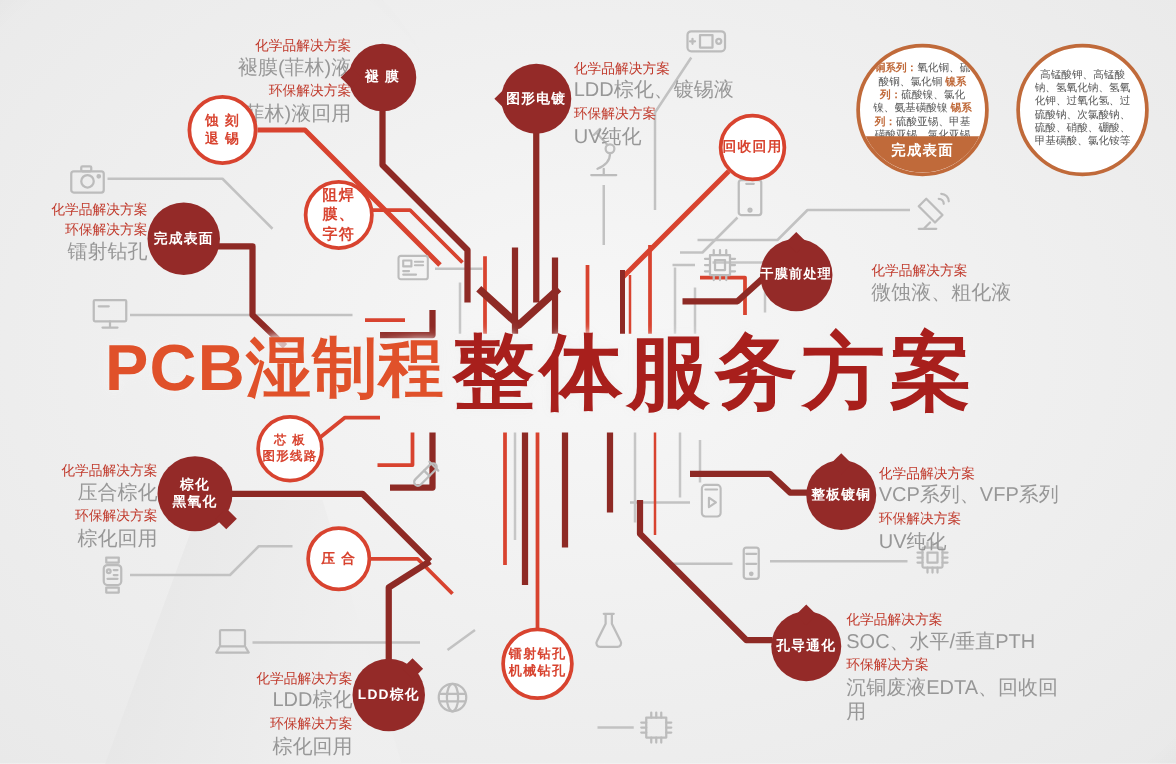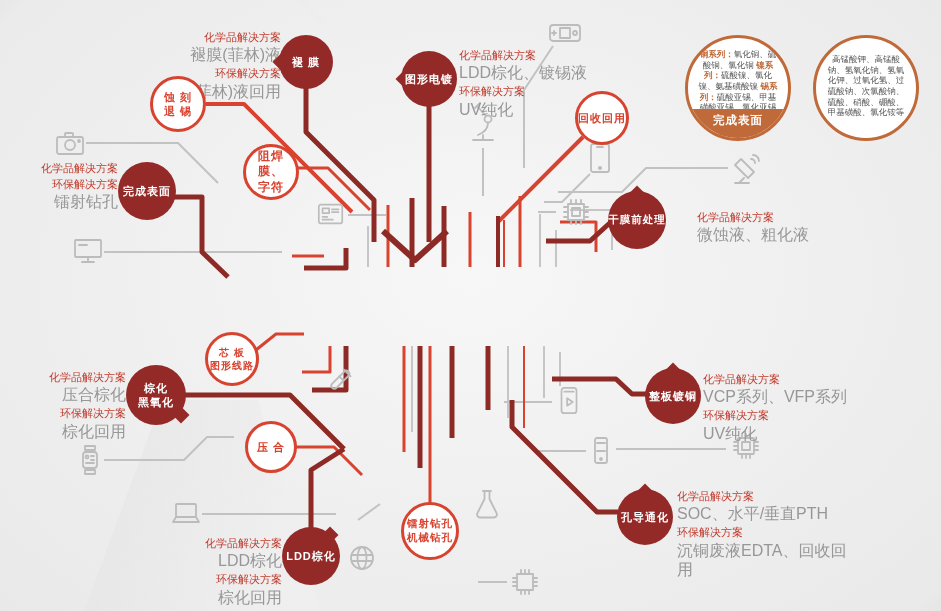--- a/index.html
+++ b/index.html
@@ -352,13 +352,17 @@
     <span class="series-label">镍系列：</span><span>硫酸镍、氯化镍、氨基磺酸镍</span>
     <span class="series-label">锡系列：</span><span>硫酸亚锡、甲基磺酸亚锡、氯化亚锡</span>
   </div>
   <div class="chem-band">完成表面</div>
 </div>
 <div class="chem-circle" style="left:813px;top:35px">
   <div class="chem-body" style="padding-top:16px">高锰酸钾、高锰酸钠、氢氧化钠、氢氧化钾、过氧化氢、过硫酸钠、次氯酸钠、硫酸、硝酸、硼酸、甲基磺酸、氯化铵等</div>
 </div>
 
 <div class="abs title-wrap">
+  <div class="title-zh">
+    <span class="title-zh-a">PCB湿制程</span>
+    <span class="title-zh-b">整体服务方案</span>
+  </div>
 </div>
 
 </body></html>

